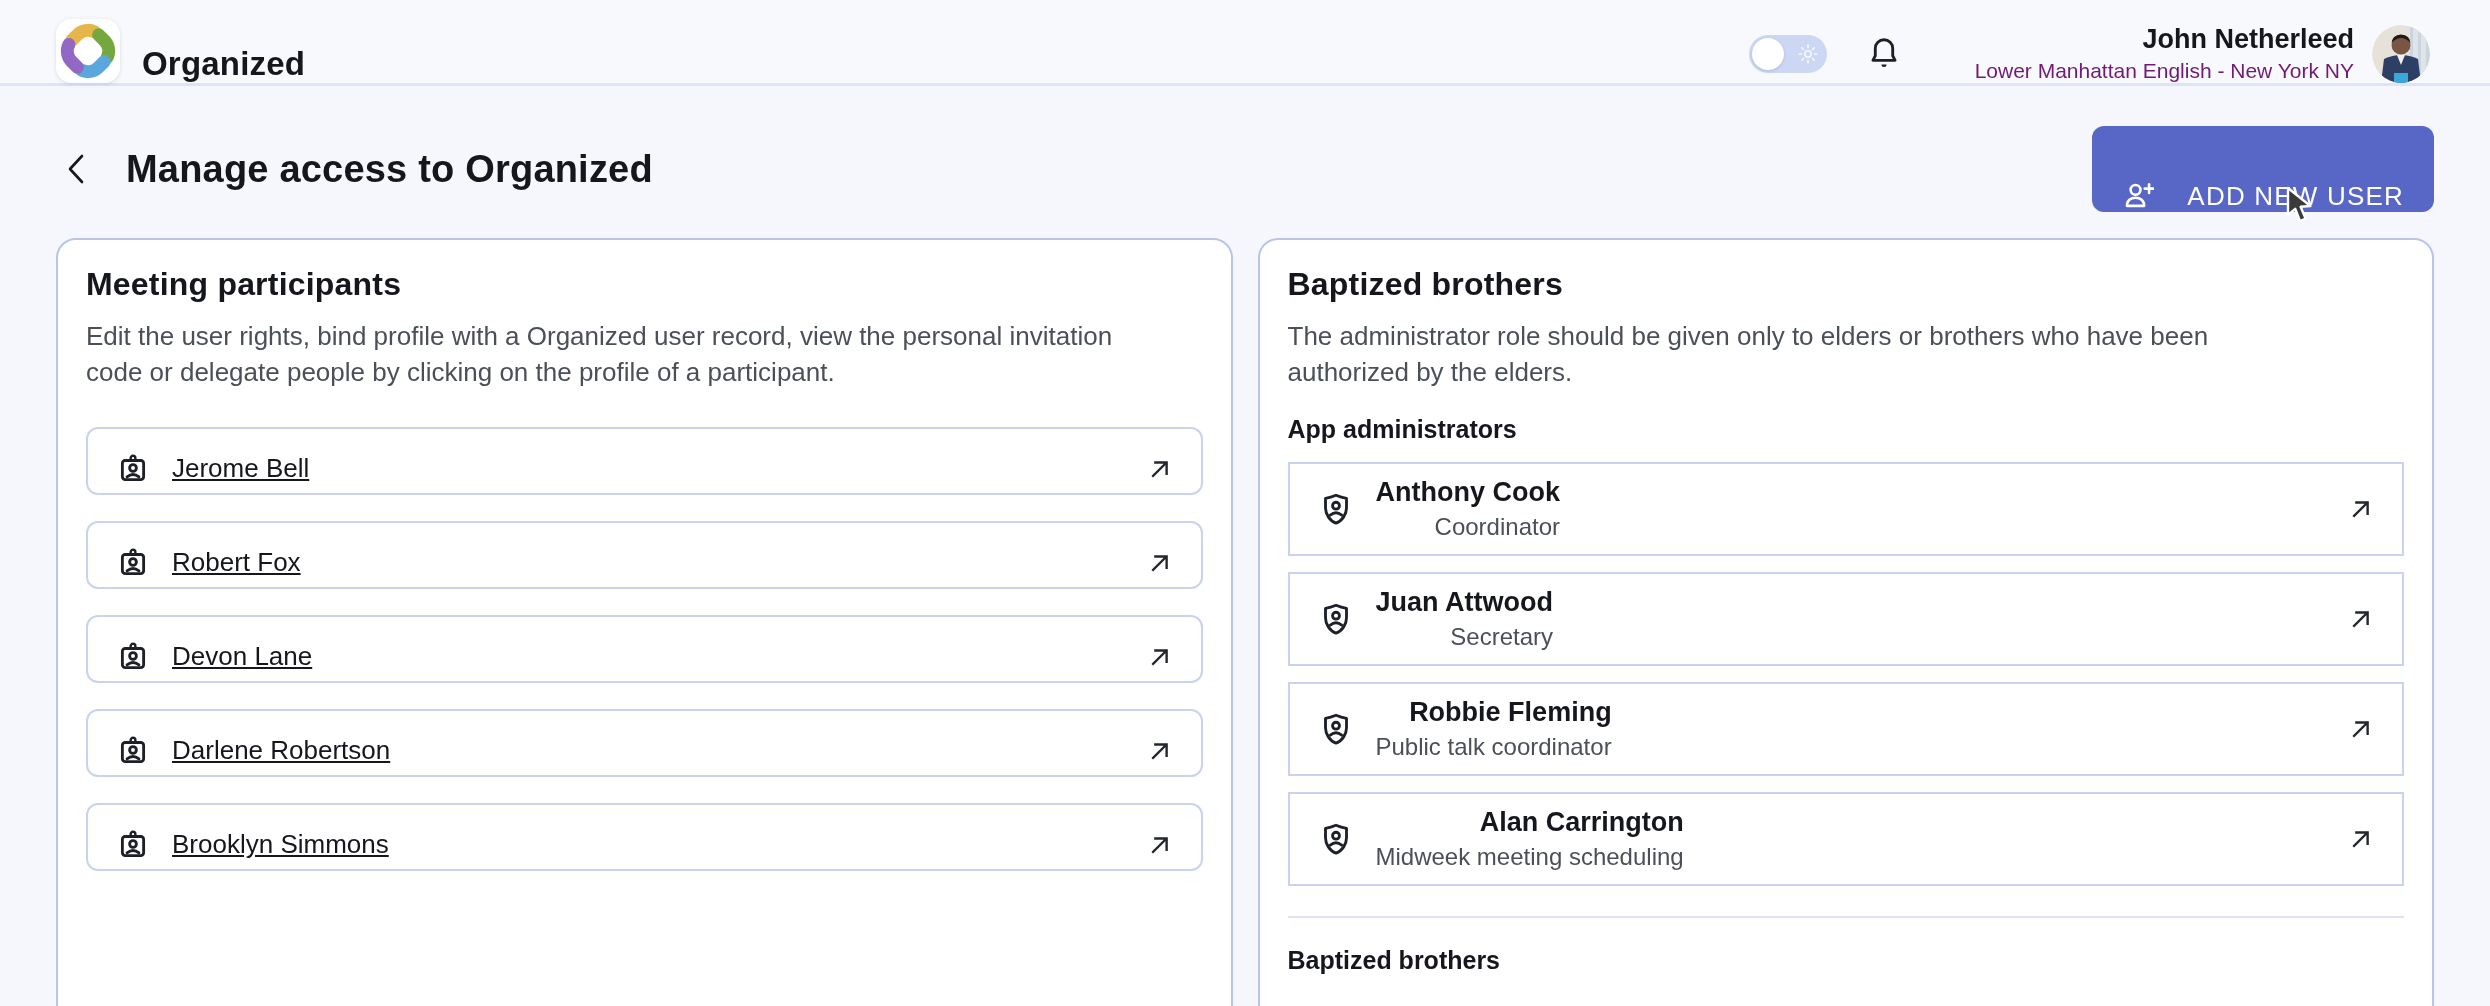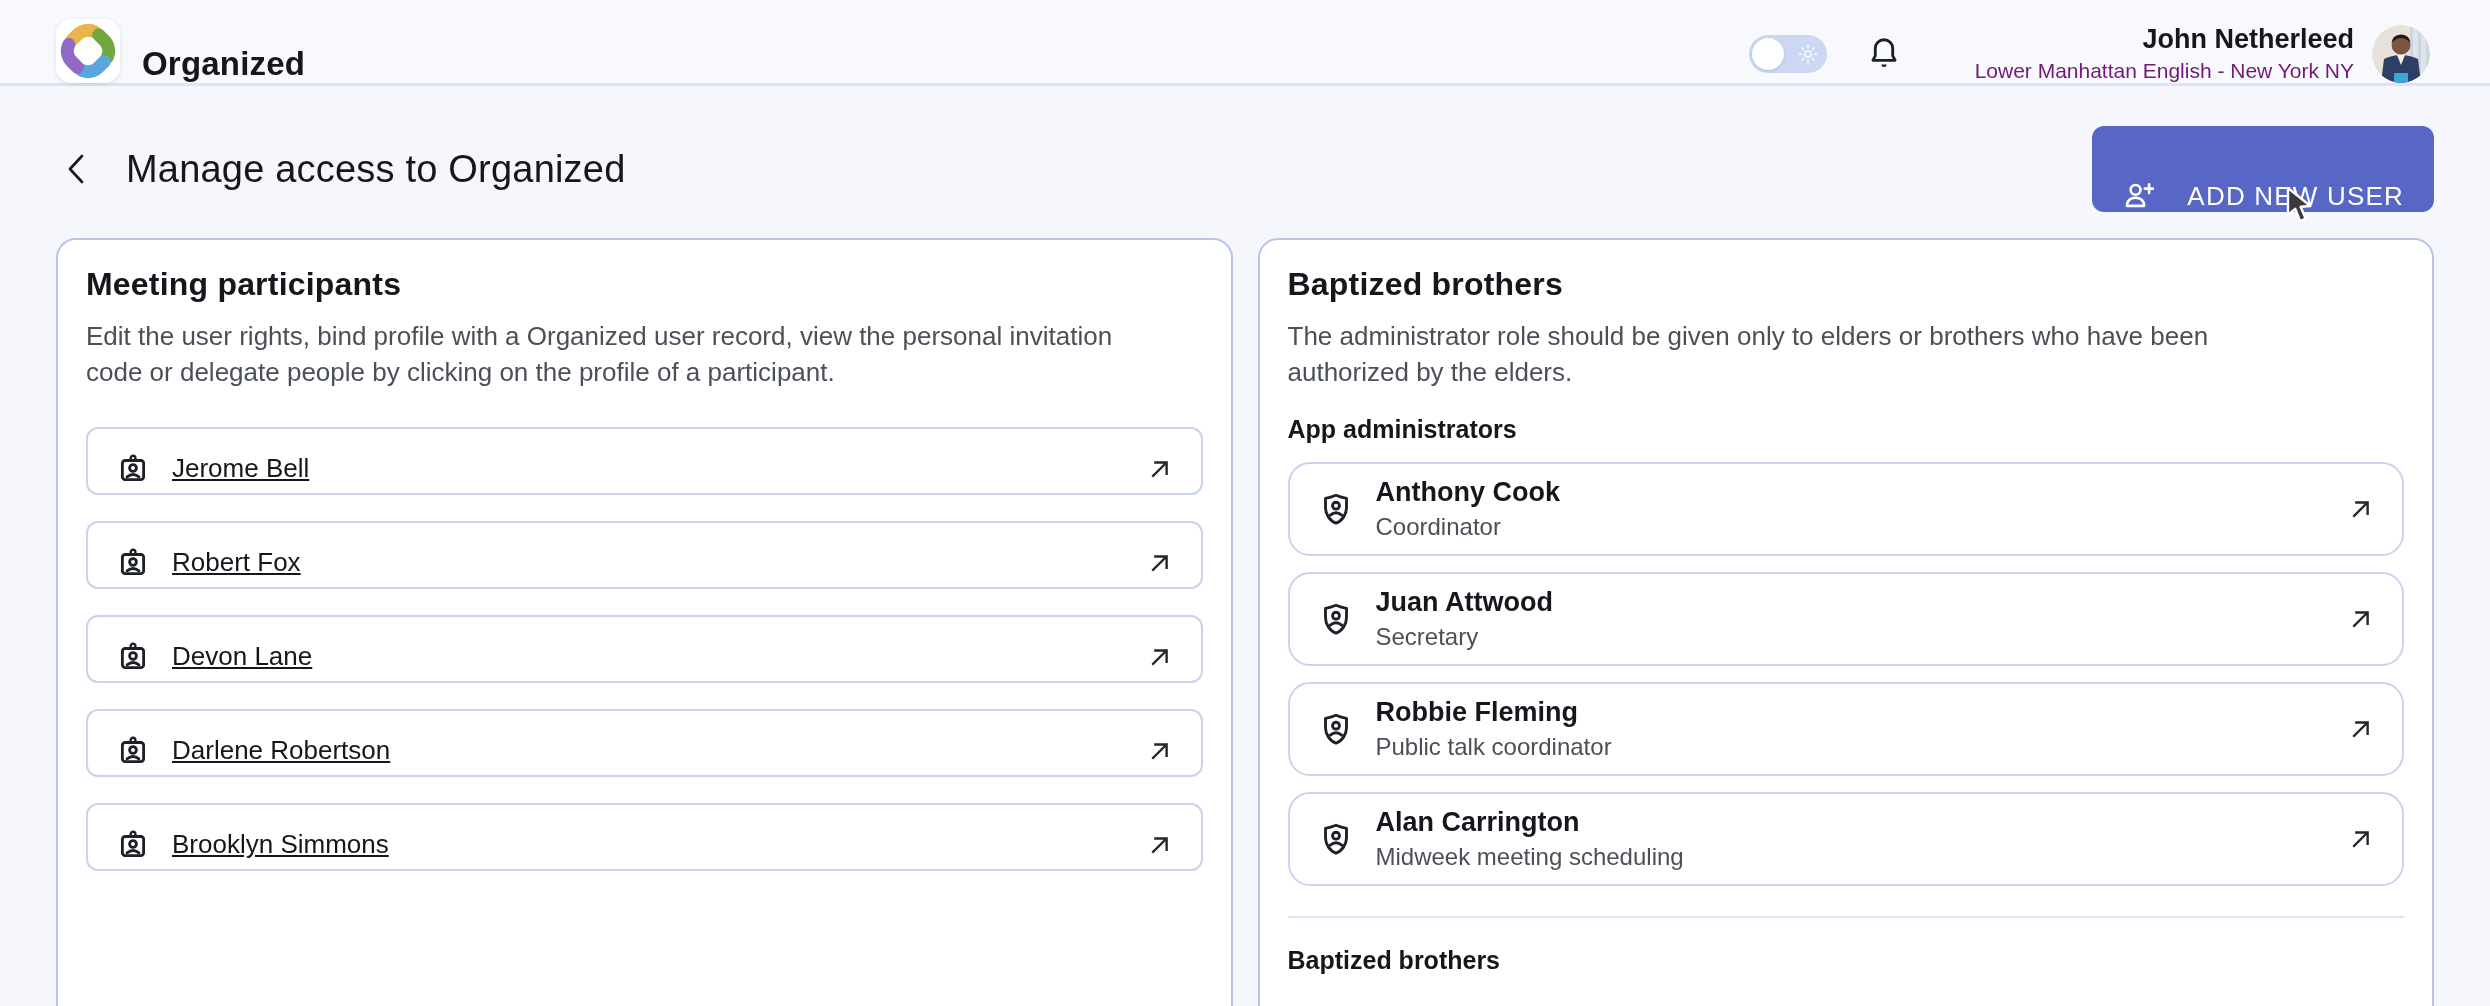--- a/index.html
+++ b/index.html
@@ -29,21 +29,21 @@
   .theme-sun { position:absolute; right:9px; top:9px; }
   .bell-btn { background:none; border:none; margin-left:38px; cursor:pointer; display:flex; }
   .user-block { margin-left:72px; text-align:right; }
   .user-name { font-size:27px; font-weight:700; }
   .user-cong { font-size:21px; color:#701a75; margin-top:4px; }
   .avatar { width:58px; height:58px; border-radius:50%; margin-left:18px; overflow:hidden; flex:none; }
 
   
   .title-row { display:flex; align-items:center; margin-top:48px; padding:0 56px; height:70px; }
   .back-btn { background:none; border:none; cursor:pointer; display:flex; padding:6px; }
-  .page-title { font-size:38px; font-weight:400; margin-left:28px; letter-spacing:.2px; }
+  .page-title { font-size:38px; font-weight:700; margin-left:28px; letter-spacing:.2px; }
   .add-user-btn {
     margin-left:auto; display:flex; align-items:flex-end; gap:33px;
     background: var(--c-accent, #5866c5); color:#fff; border:none; cursor:pointer;
     height:86px; padding:0 30px; border-radius:12px;
     font-family:inherit; font-size:26px; font-weight:500; letter-spacing:1.2px;
   }
 
   
   .panels { display:grid; grid-template-columns:1fr 1fr; gap:25px; padding:0 56px;
             margin-top:34px; align-items:start; }
@@ -59,22 +59,22 @@
     border:2px solid var(--c-item_border,#c9d3f0); border-radius:12px;
     height:68px; padding:16px 26px 0 28px; cursor:pointer;text-decoration:underline;
   }
   .item-card .p-name { font-size:26px; font-weight:500; margin-left:22px; }
   .open-arrow { margin-left:auto; display:flex; }
 
   .group-label { font-size:25px; font-weight:700; margin-top:24px; }
   .admin-list { margin-top:18px; display:flex; flex-direction:column; gap:16px; }
   .admin-card {
     display:flex; align-items:center; background:#fff;
-    border:2px solid var(--c-item_border,#c9d3f0); border-radius:22px;
-    height:94px; padding:0 26px 0 28px; cursor:pointer;
+    border:2px solid var(--c-item_border,#c9d3f0); border-radius:0;
+    height:94px; padding:0 26px 0 28px; cursor:pointer;text-align:right;
   }
   .admin-text { margin-left:22px; display:flex; flex-direction:column; }
   .a-name { font-size:27px; font-weight:700; }
   .a-role { font-size:24px; color:var(--c-text_secondary,#4b5058); margin-top:5px; }
   .divider { height:2px; background:var(--c-divider,#dde4f5); margin-top:30px; border:none; }
   .bottom-label { font-size:25px; font-weight:700; margin-top:28px; }
 
   .mouse-cursor { position:absolute; left:2286px; top:186px; pointer-events:none; z-index:50; }
   svg { display:block; }
 </style>

